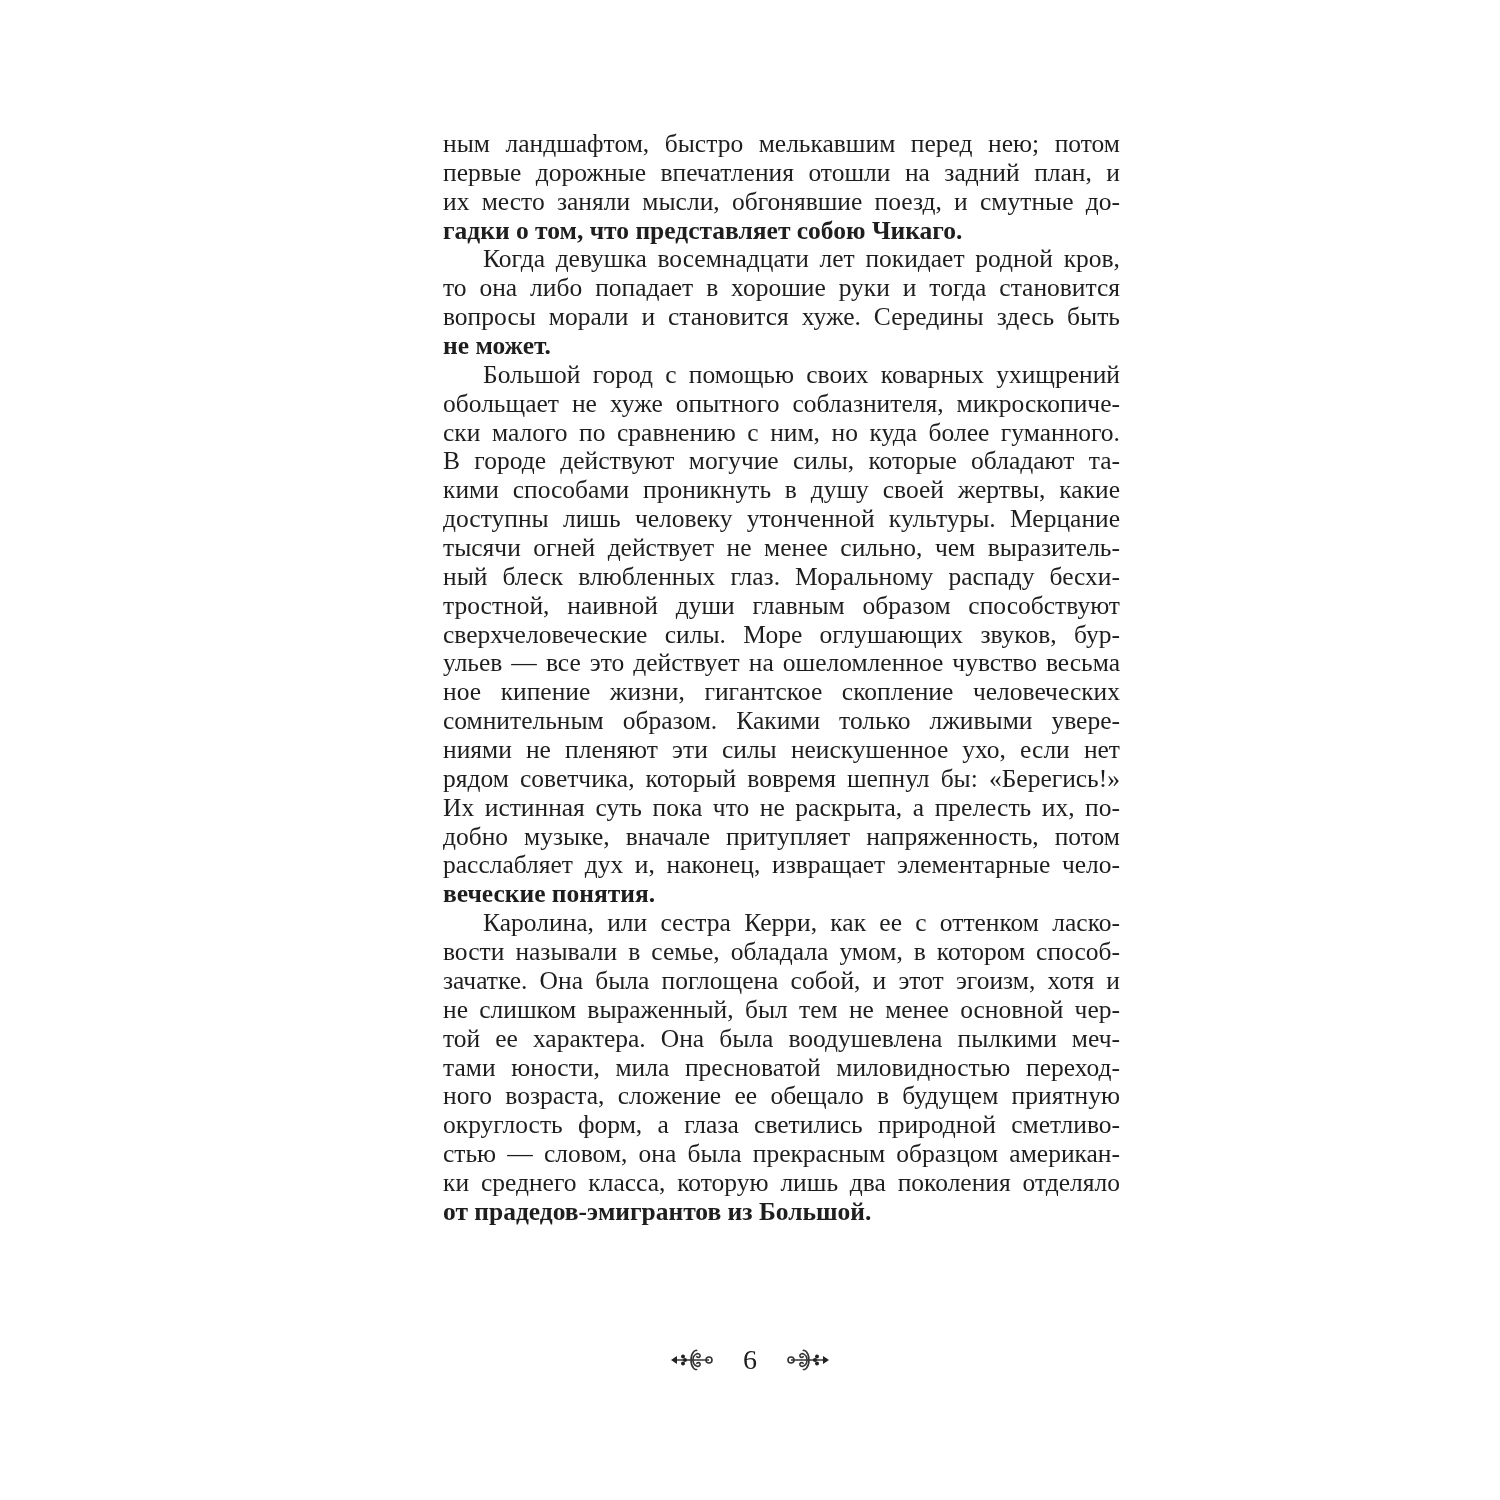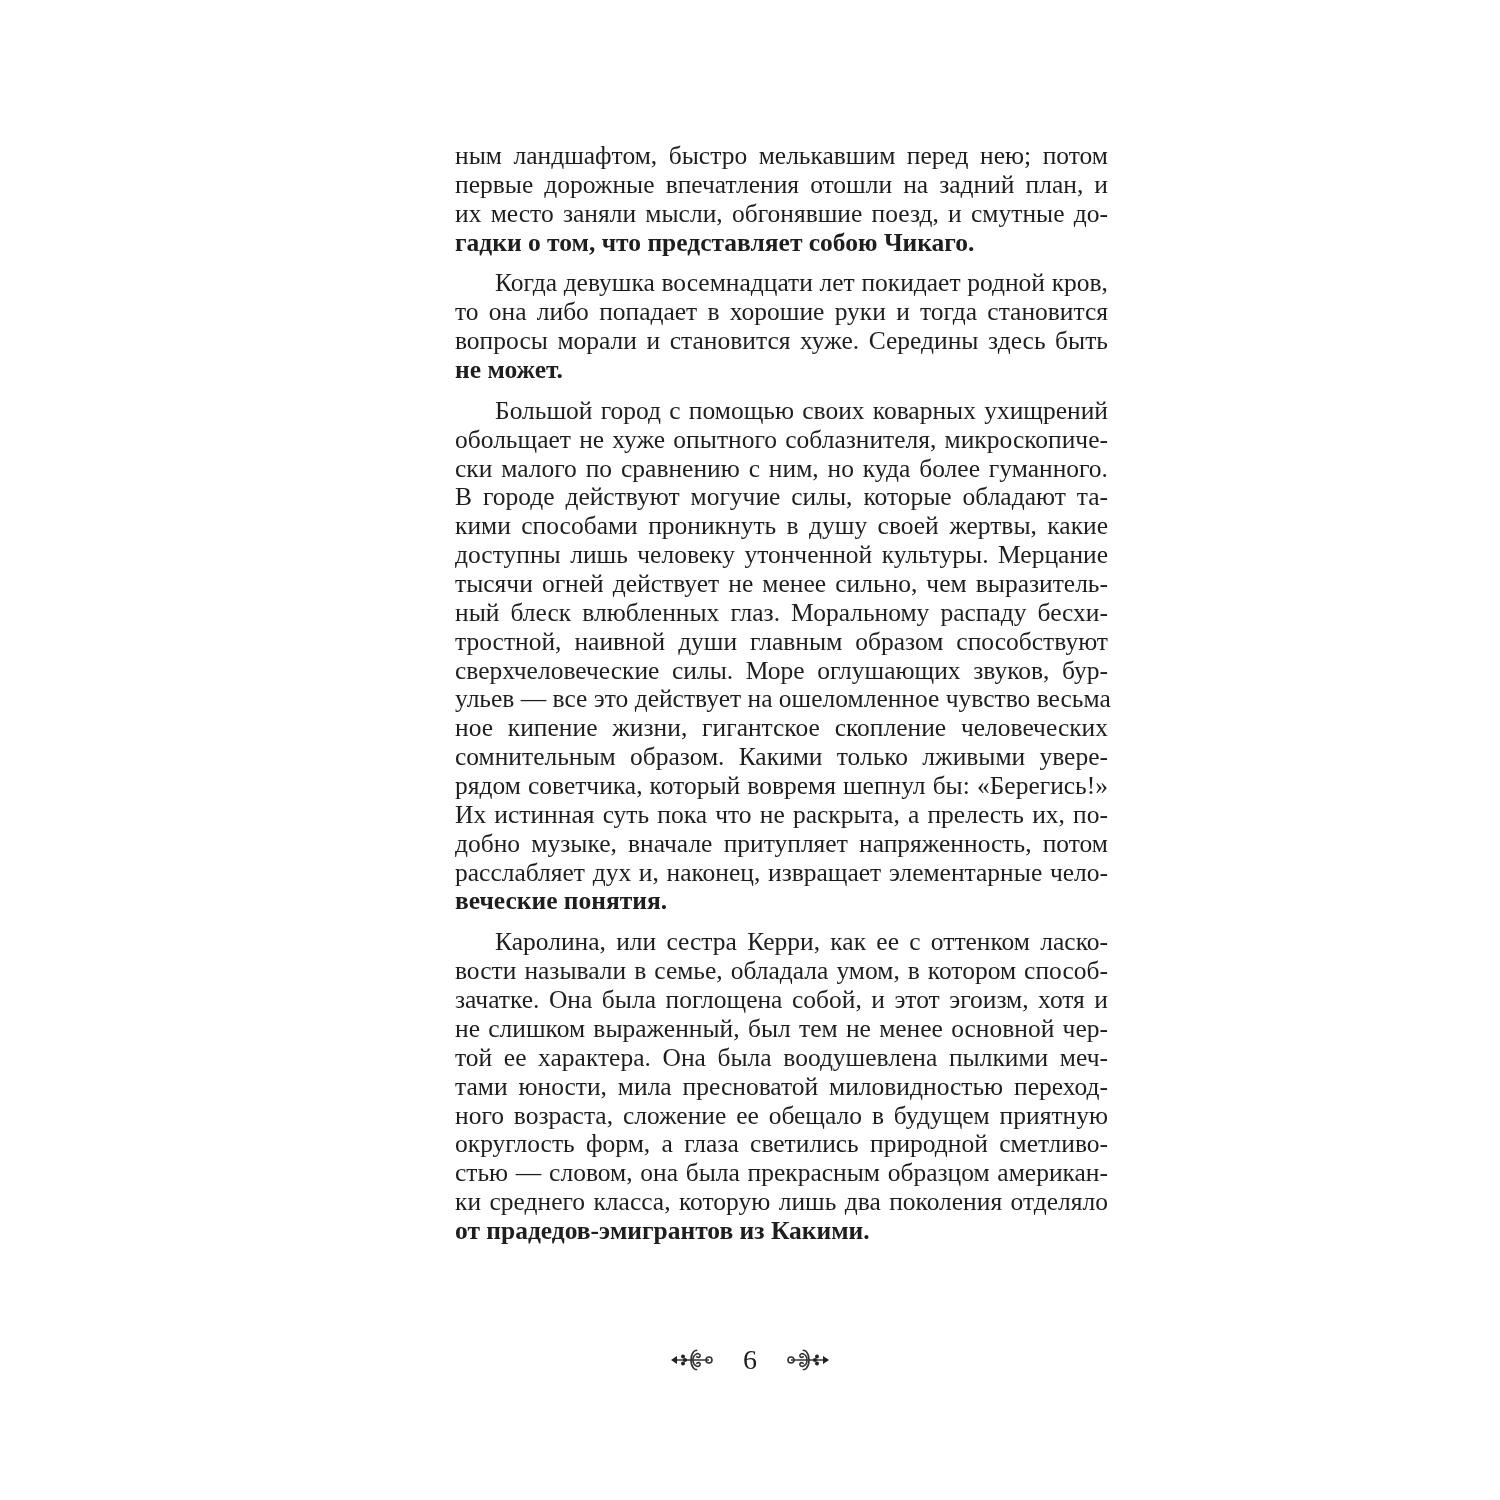--- a/index.html
+++ b/index.html
@@ -17,21 +17,21 @@
       position: absolute;
       left: 443px;
       top: 130px;
       width: 677px;
       font-family: "Liberation Serif", "DejaVu Serif", serif;
       font-size: 25.5px;
       line-height: 28.86px;
       color: #1e1e1e;
     }
     .para {
-      margin: 12px;
+      margin: 0;
     }
     .line {
       display: block;
       text-align: justify;
       text-align-last: justify;
       white-space: nowrap;
       height: 28.86px;
       overflow: visible;
     }
     .line.last {
@@ -86,38 +86,39 @@
       <span class="line">В городе действуют могучие силы, которые обладают та-</span>
       <span class="line">кими способами проникнуть в душу своей жертвы, какие</span>
       <span class="line">доступны лишь человеку утонченной культуры. Мерцание</span>
       <span class="line">тысячи огней действует не менее сильно, чем выразитель-</span>
       <span class="line">ный блеск влюбленных глаз. Моральному распаду бесхи-</span>
       <span class="line">тростной, наивной души главным образом способствуют</span>
       <span class="line">сверхчеловеческие силы. Море оглушающих звуков, бур-</span>
       <span class="line">ульев — все это действует на ошеломленное чувство весьма</span>
       <span class="line">ное кипение жизни, гигантское скопление человеческих</span>
       <span class="line">сомнительным образом. Какими только лживыми увере-</span>
+      <span class="line">ниями не пленяют эти силы неискушенное ухо, если нет</span>
       <span class="line">рядом советчика, который вовремя шепнул бы: «Берегись!»</span>
       <span class="line">Их истинная суть пока что не раскрыта, а прелесть их, по-</span>
       <span class="line">добно музыке, вначале притупляет напряженность, потом</span>
       <span class="line">расслабляет дух и, наконец, извращает элементарные чело-</span>
       <span class="line last">веческие понятия.</span>
     </div>
     <div class="para">
       <span class="line indent">Каролина, или сестра Керри, как ее с оттенком ласко-</span>
       <span class="line">вости называли в семье, обладала умом, в котором способ-</span>
       <span class="line">зачатке. Она была поглощена собой, и этот эгоизм, хотя и</span>
       <span class="line">не слишком выраженный, был тем не менее основной чер-</span>
       <span class="line">той ее характера. Она была воодушевлена пылкими меч-</span>
       <span class="line">тами юности, мила пресноватой миловидностью переход-</span>
       <span class="line">ного возраста, сложение ее обещало в будущем приятную</span>
       <span class="line">округлость форм, а глаза светились природной сметливо-</span>
       <span class="line">стью — словом, она была прекрасным образцом американ-</span>
       <span class="line">ки среднего класса, которую лишь два поколения отделяло</span>
-      <span class="line last">от прадедов-эмигрантов из Какими.</span>
+      <span class="line last">от прадедов-эмигрантов из Большой.</span>
     </div>
   </div>
 
 <div class="footer">
   <span class="orn">
     <svg viewBox="0 0 46 26" xmlns="http://www.w3.org/2000/svg">
       <g fill="none" stroke="#333" stroke-width="1.6">
         <line x1="4" y1="13" x2="40" y2="13"></line>
         <circle cx="40" cy="13" r="3"></circle>
         <path d="M24 13 C24 7, 30 5, 31 8 C32 11, 27 11, 28 9"></path>

